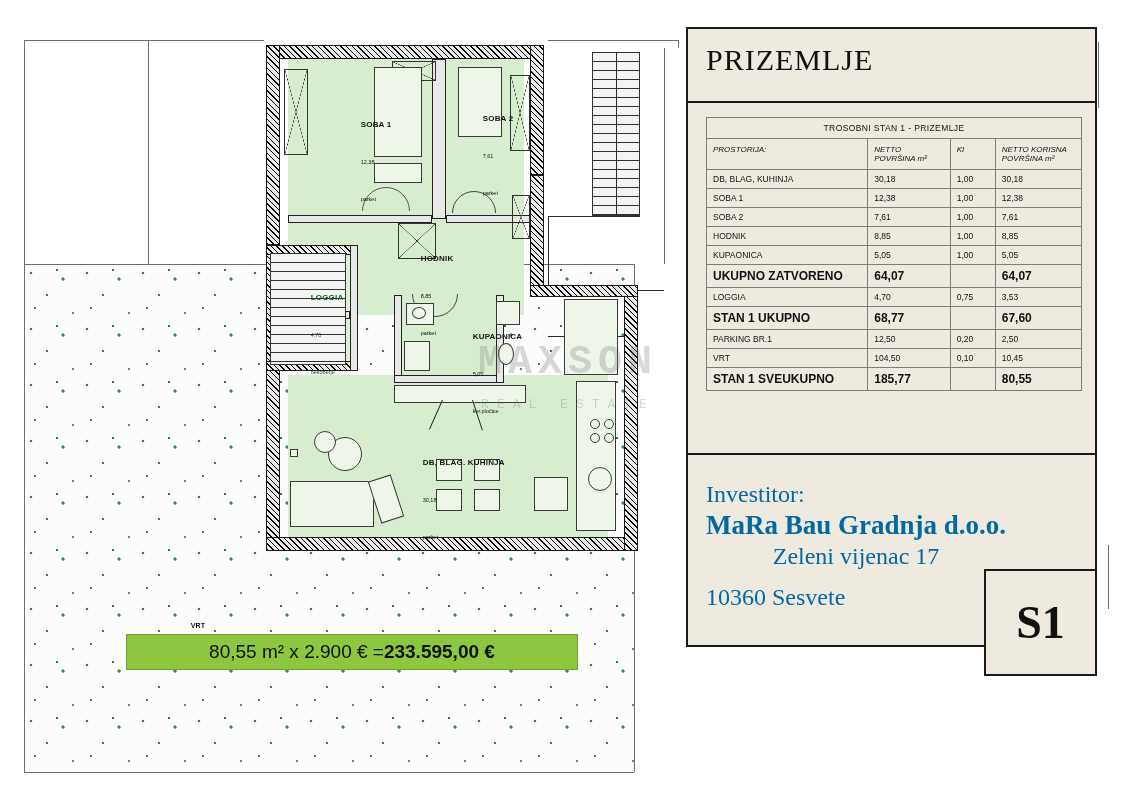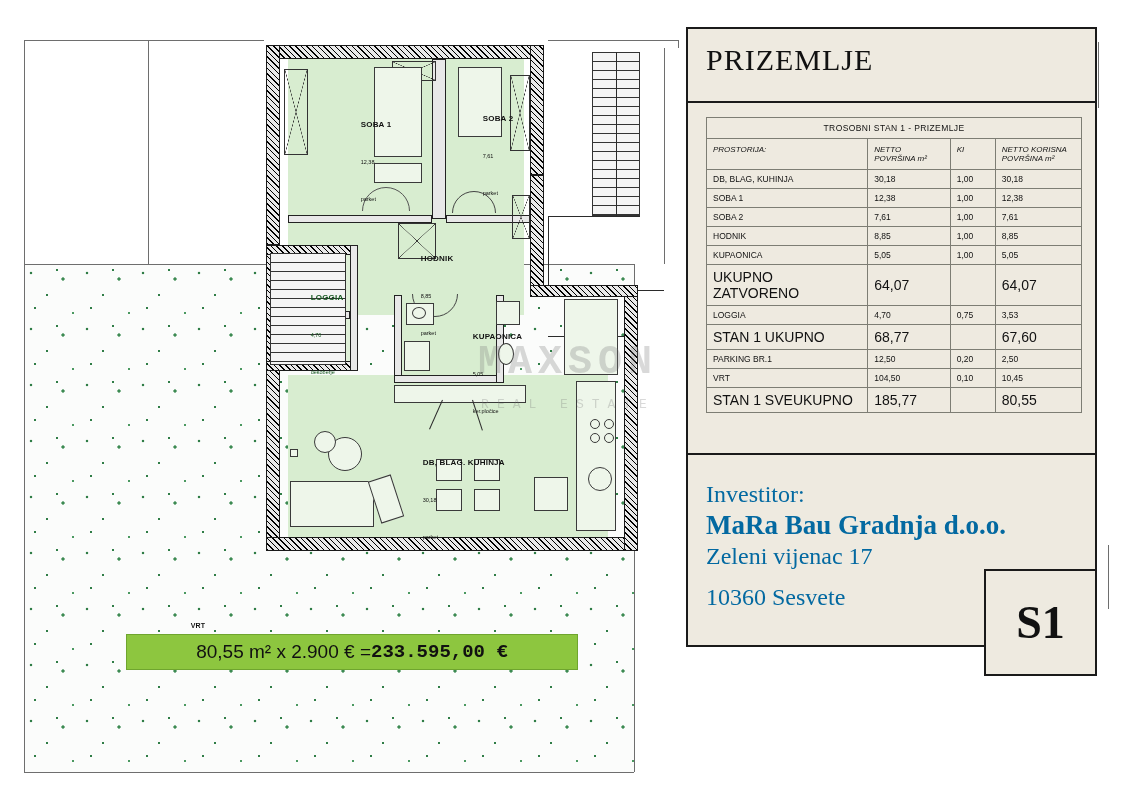--- a/index.html
+++ b/index.html
@@ -138,21 +138,21 @@
     left: 126px; top: 634px;
     width: 450px; height: 34px;
     background: #8dc63f;
     border: 1px solid #6fa52e;
     display: flex;
     align-items: center;
     justify-content: center;
     font-size: 19px;
     color: #111;
   }
-  .price-banner .strong { font-weight: bold; font-family: Liberation Mono, monospace; }
+  .price-banner .strong { font-weight: bold; }
 
   
   .panel {
     position: absolute;
     left: 686px; top: 27px;
     width: 411px; height: 620px;
     background: #eeeae0;
     border: 2px solid #1a1a1a;
     box-sizing: border-box;
   }
@@ -195,37 +195,37 @@
     padding: 5px 4px;
     margin-left: 6px;
   }
   table.spec .hdr td {
     font-style: italic;
     font-size: 8px;
     vertical-align: top;
     padding: 6px;
   }
   table.spec tr.bold td {
-    font-weight: normal;
-    font-size: 14px;
+    font-weight: bold;
+    font-size: 12px;
   }
   table.spec .col-room { width: 43%; }
   table.spec .col-net { width: 22%; }
   table.spec .col-ki { width: 12%; }
   table.spec .col-use { width: 23%; }
 
   .investor {
     position: absolute;
     left: 18px; top: 452px;
     font-family: "Liberation Serif", serif;
     color: #0369a1;
   }
   .investor .lab { font-size: 24px; }
   .investor .co { font-size: 27px; font-weight: bold; margin-top: 2px; }
-  .investor .ad1 { font-size: 24px; margin-top: 2px; }
+  .investor .ad1 { font-size: 24px; margin-top: 2px; text-align: center; }
   .investor .ad2 { font-size: 24px; margin-top: 14px; }
 
   .unit-box {
     position: absolute;
     left: 296px; top: 540px;
     width: 113px; height: 107px;
     border: 2px solid #1a1a1a;
     background: #eeeae0;
     display: flex;
     align-items: center;

